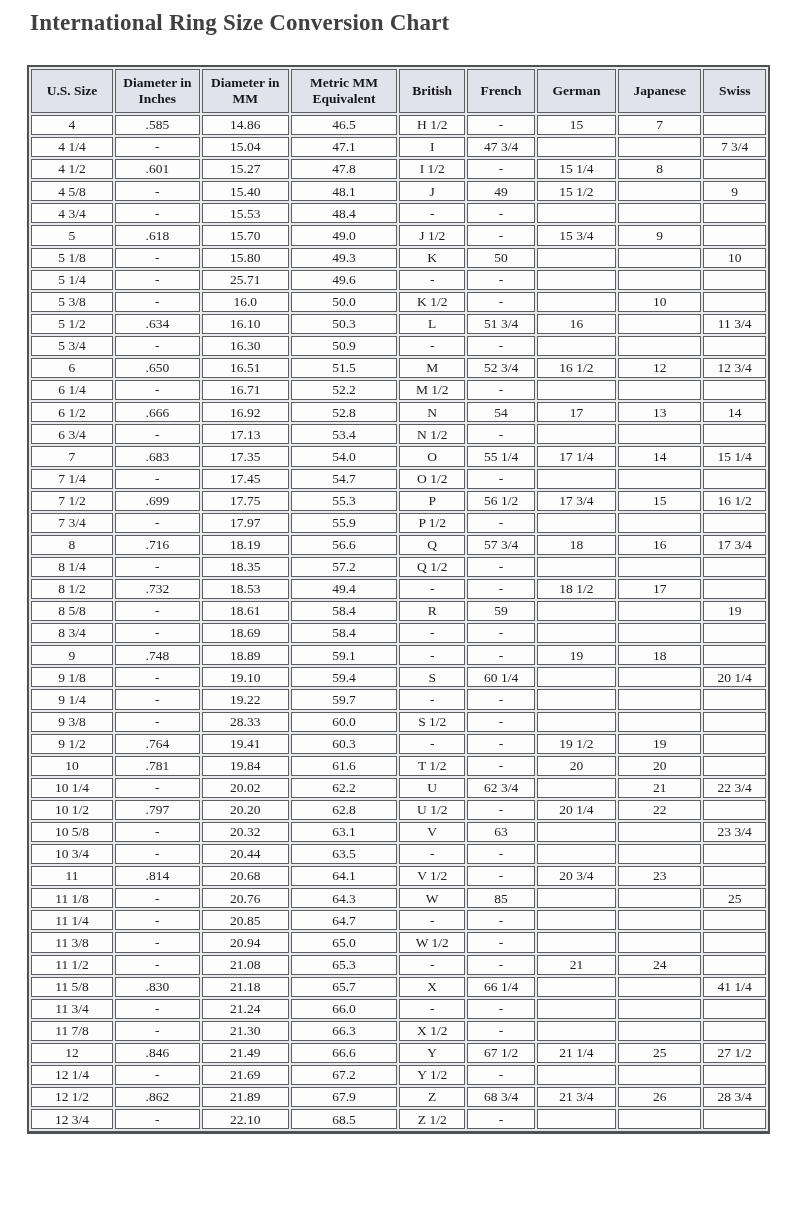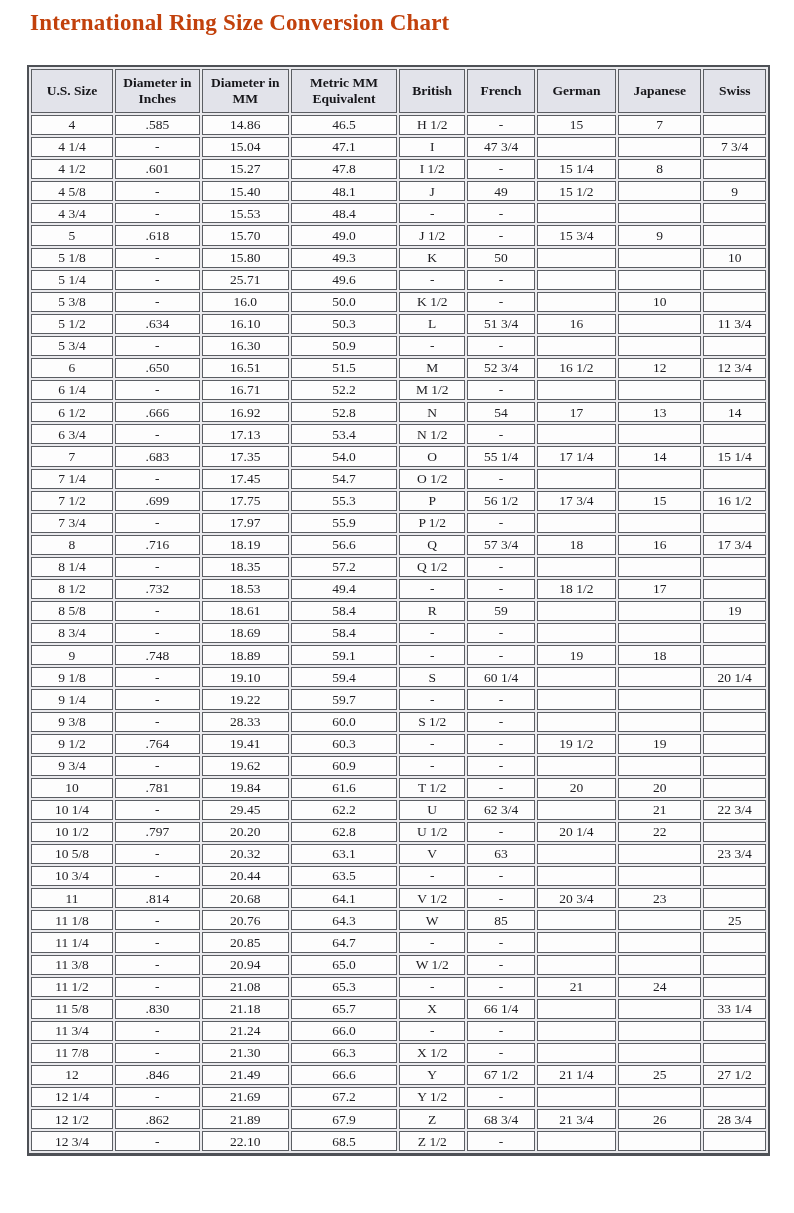--- a/index.html
+++ b/index.html
@@ -13,21 +13,21 @@
     overflow: hidden;
     font-family: "Liberation Serif", serif;
     color: #1b1b1b;
   }
   .page {
     padding: 6px 0 0 0;
   }
   .page-title {
     font-size: 23px;
     font-weight: bold;
-    color: #c2410c;
+    color: #404040;
     margin: 4px 0 0 30px;
     letter-spacing: 0.2px;
   }
   table.ring-table {
     margin: 29px 0 0 27px;
     width: 743px;
     border-collapse: separate;
     border-spacing: 2px;
     background: #e9e9ec;            
     border: 2px solid #4e5156;
@@ -405,45 +405,34 @@
           <td>.764</td>
           <td>19.41</td>
           <td>60.3</td>
           <td>-</td>
           <td>-</td>
           <td>19 1/2</td>
           <td>19</td>
           <td></td>
         </tr>
         <tr>
-          <td>9 3/4</td>
-          <td>-</td>
-          <td>19.62</td>
-          <td>60.9</td>
-          <td>-</td>
-          <td>-</td>
-          <td></td>
-          <td></td>
-          <td></td>
-        </tr>
-        <tr>
           <td>10</td>
           <td>.781</td>
           <td>19.84</td>
           <td>61.6</td>
           <td>T 1/2</td>
           <td>-</td>
           <td>20</td>
           <td>20</td>
           <td></td>
         </tr>
         <tr>
           <td>10 1/4</td>
           <td>-</td>
-          <td>29.45</td>
+          <td>20.02</td>
           <td>62.2</td>
           <td>U</td>
           <td>62 3/4</td>
           <td></td>
           <td>21</td>
           <td>22 3/4</td>
         </tr>
         <tr>
           <td>10 1/2</td>
           <td>.797</td>
@@ -534,21 +523,21 @@
         </tr>
         <tr>
           <td>11 5/8</td>
           <td>.830</td>
           <td>21.18</td>
           <td>65.7</td>
           <td>X</td>
           <td>66 1/4</td>
           <td></td>
           <td></td>
-          <td>33 1/4</td>
+          <td>41 1/4</td>
         </tr>
         <tr>
           <td>11 3/4</td>
           <td>-</td>
           <td>21.24</td>
           <td>66.0</td>
           <td>-</td>
           <td>-</td>
           <td></td>
           <td></td>

